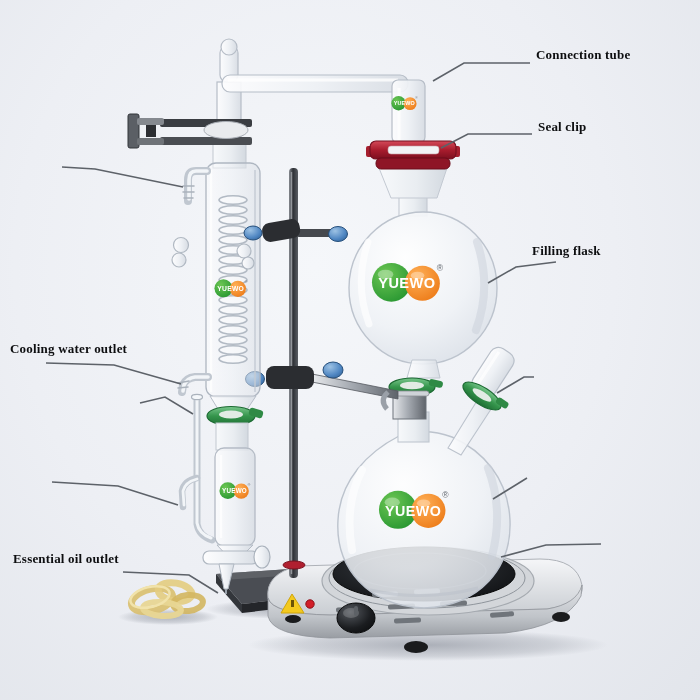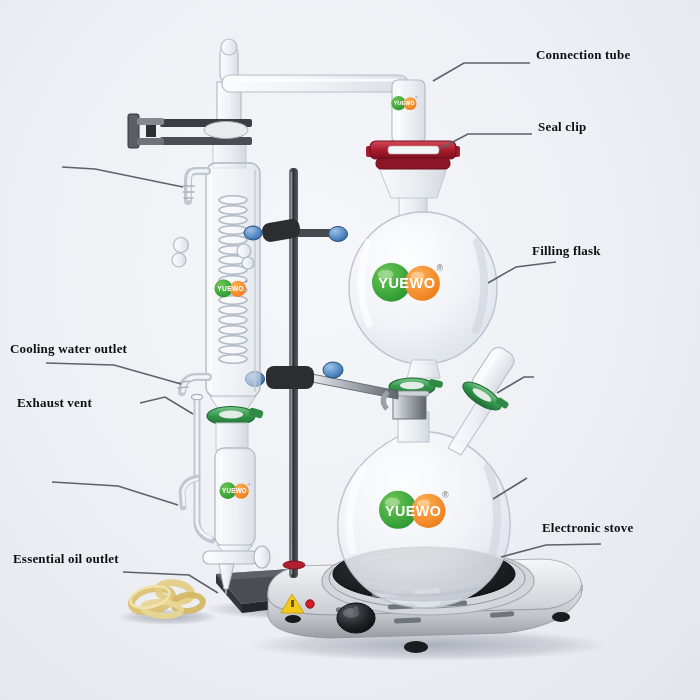--- a/index.html
+++ b/index.html
@@ -349,16 +349,14 @@
     <polyline points="527,478 493,499"></polyline>
     <polyline points="601,544 546,545 501,557"></polyline>
     <polyline points="123,572 189,575 218,593"></polyline>
   </g>
 </svg>
 
 <div class="label" style="left:536px;top:47px">Connection tube</div>
 <div class="label" style="left:538px;top:119px">Seal clip</div>
 <div class="label" style="left:532px;top:243px">Filling flask</div>
 <div class="label" style="left:10px;top:341px">Cooling water outlet</div>
-<div class="label" style="left:17px;top:395px">Exhaust vent</div>
-<div class="label" style="left:542px;top:520px">Electronic stove</div>
 <div class="label" style="left:13px;top:551px">Essential oil outlet</div>
 </div>
 
 </body></html>

